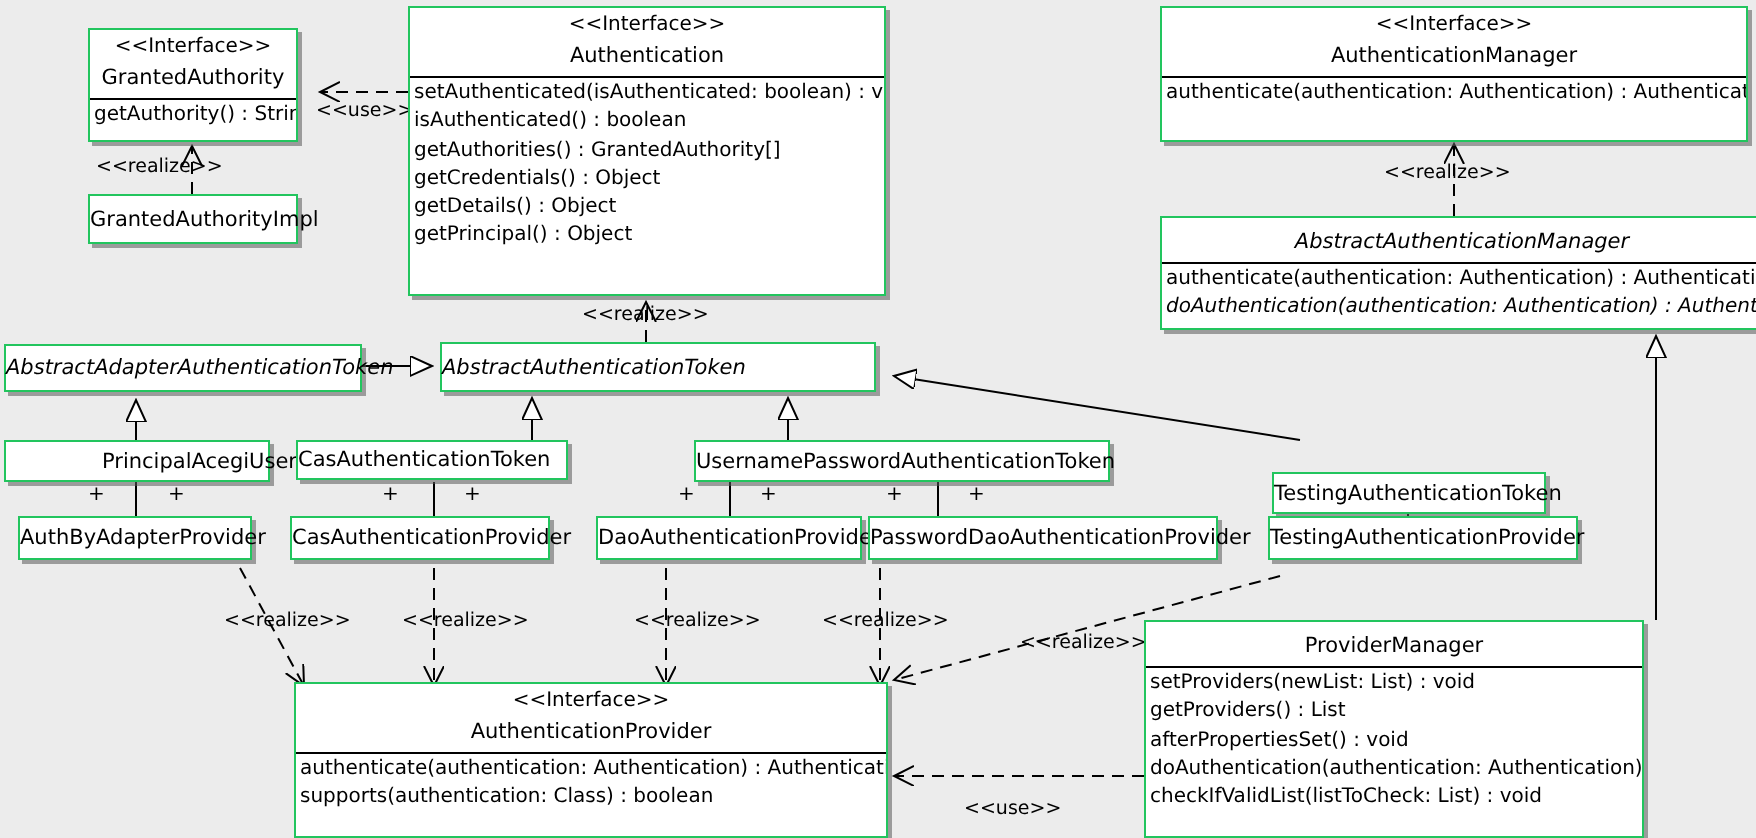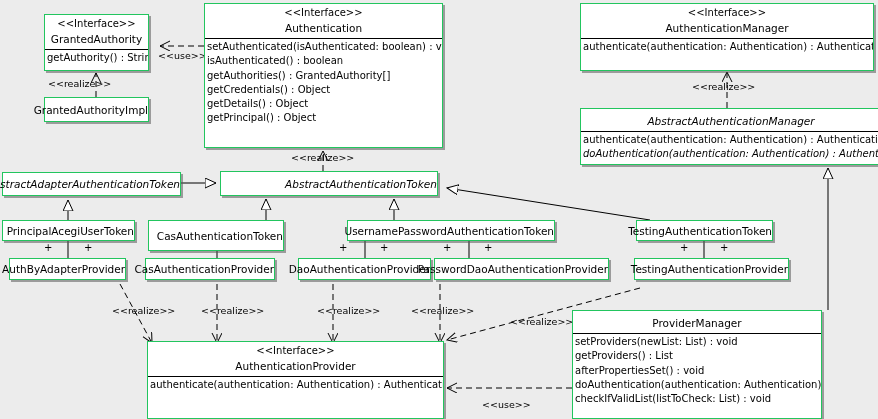--- a/index.html
+++ b/index.html
@@ -36,21 +36,21 @@
   }
   .mrow{
     font-size:10px;
     line-height:14.3px;
     white-space:nowrap;
     padding-left:2px;
     overflow:hidden;
   }
   .mrow.italic{font-style:italic;}
   .simple{
-    display:flex;align-items:center;justify-content:flex-end;
+    display:flex;align-items:center;justify-content:flex-start;
     font-size:10.5px;white-space:nowrap;
   }
   .edgelabel{
     position:absolute;
     font-size:9.5px;
     color:#000;
     white-space:nowrap;
     z-index:2;
     background:transparent;
   }
@@ -166,29 +166,29 @@
   </div>
 
   <div class="uml simple" style="left:220px;top:171px;width:218px;height:25px;">
     <span class="italic">AbstractAuthenticationToken</span>
   </div>
 
   <div class="uml simple" style="left:2px;top:220px;width:133px;height:21px;padding-left:48px;">
     <span>PrincipalAcegiUserToken</span>
   </div>
 
-  <div class="uml simple" style="left:148px;top:220px;width:136px;height:31px;">
+  <div class="uml simple" style="left:148px;top:220px;width:136px;height:20px;">
     <span>CasAuthenticationToken</span>
   </div>
 
   <div class="uml simple" style="left:347px;top:220px;width:208px;height:21px;">
     <span>UsernamePasswordAuthenticationToken</span>
   </div>
 
-  <div class="uml simple" style="left:636px;top:220px;width:137px;height:21px;">
+  <div class="uml simple" style="left:636px;top:236px;width:137px;height:21px;">
     <span>TestingAuthenticationToken</span>
   </div>
 
   <div class="uml simple" style="left:9px;top:258px;width:117px;height:22px;">
     <span>AuthByAdapterProvider</span>
   </div>
 
   <div class="uml simple" style="left:145px;top:258px;width:130px;height:22px;">
     <span>CasAuthenticationProvider</span>
   </div>
@@ -205,20 +205,21 @@
     <span>TestingAuthenticationProvider</span>
   </div>
 
   <div class="uml" style="left:147px;top:341px;width:297px;height:78px;">
     <div class="hdr">
       <span class="stereo">&lt;&lt;Interface&gt;&gt;</span>
       <span class="nm">AuthenticationProvider</span>
     </div>
     <div class="sect">
       <div class="mrow">authenticate(authentication: Authentication) : Authentication</div>
+      <div class="mrow">supports(authentication: Class) : boolean</div>
     </div>
   </div>
 
   <div class="uml" style="left:572px;top:310px;width:250px;height:109px;">
     <div class="hdr compact">
       <span class="nm">ProviderManager</span>
     </div>
     <div class="sect">
       <div class="mrow">setProviders(newList: List) : void</div>
       <div class="mrow">getProviders() : List</div>

